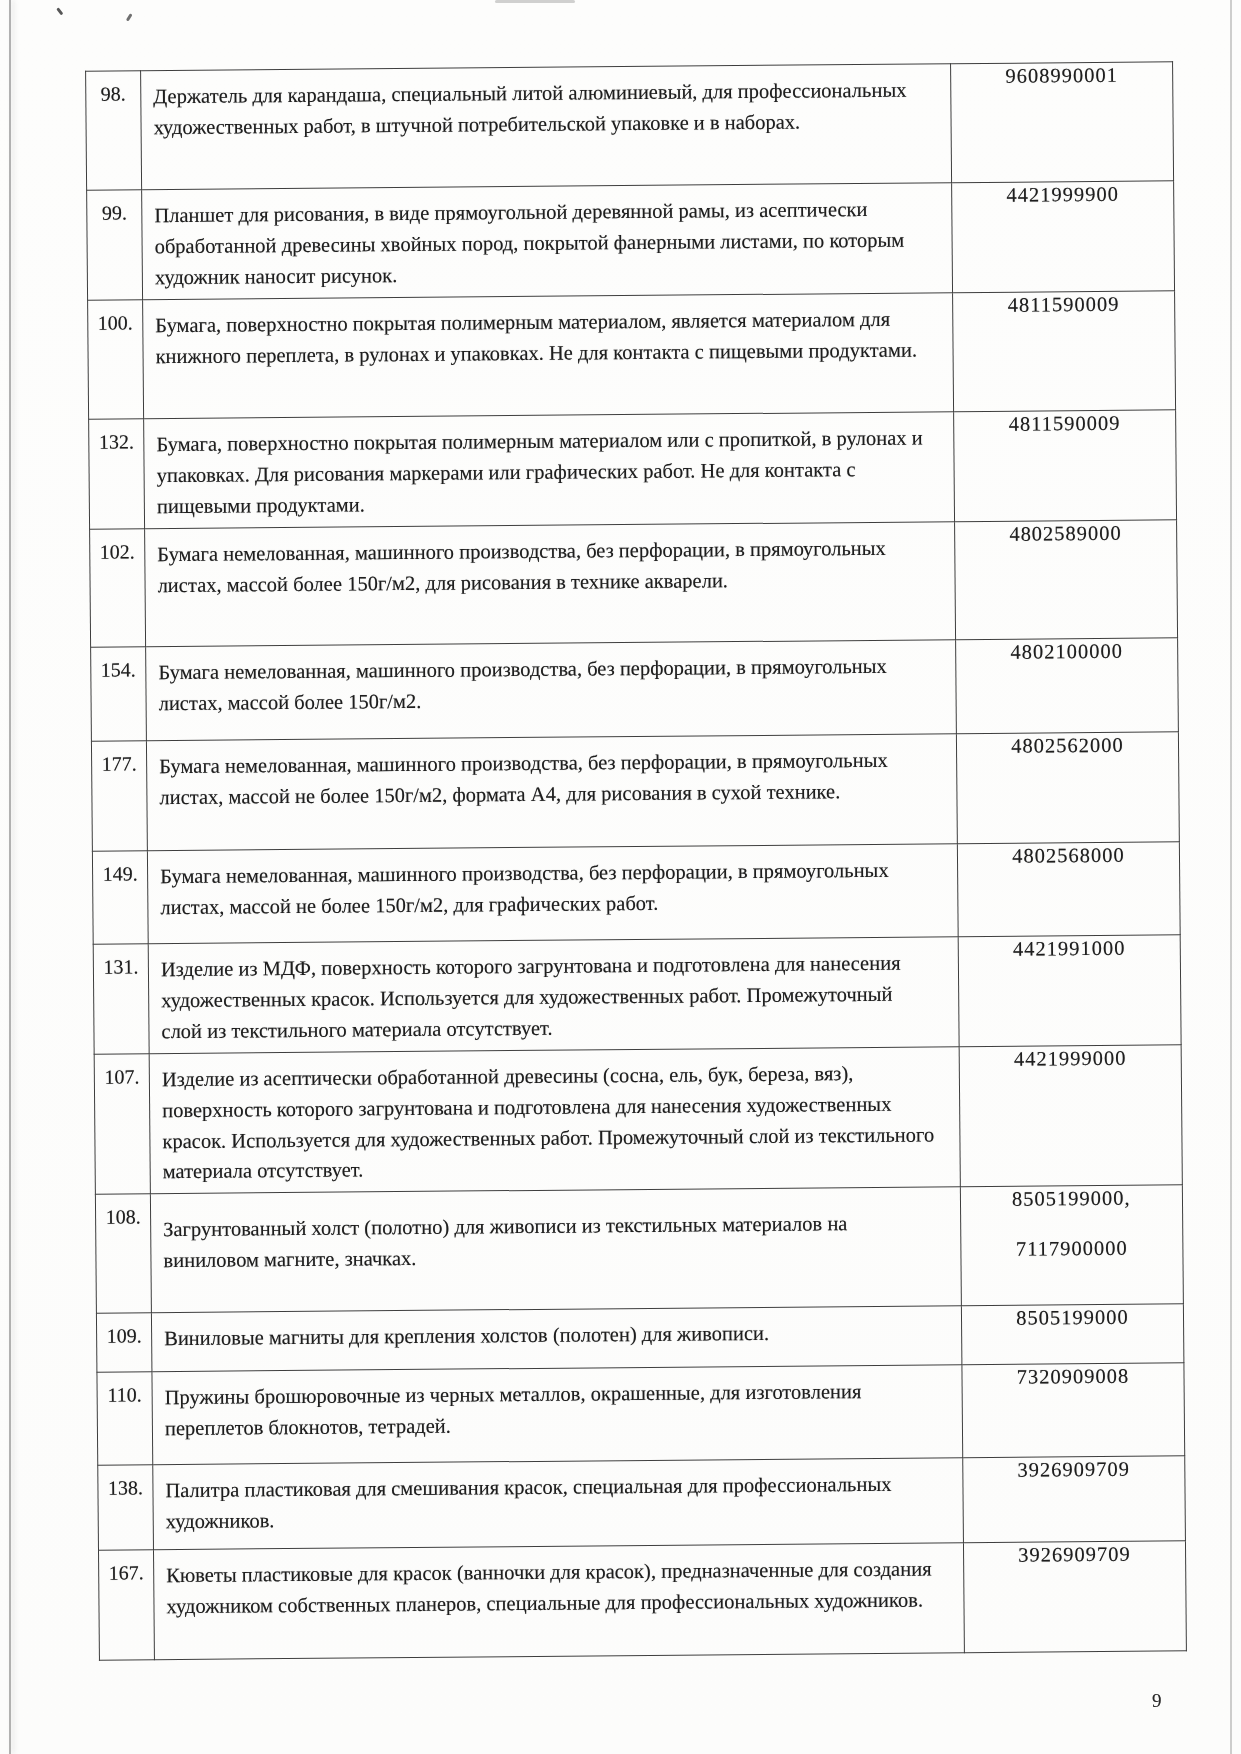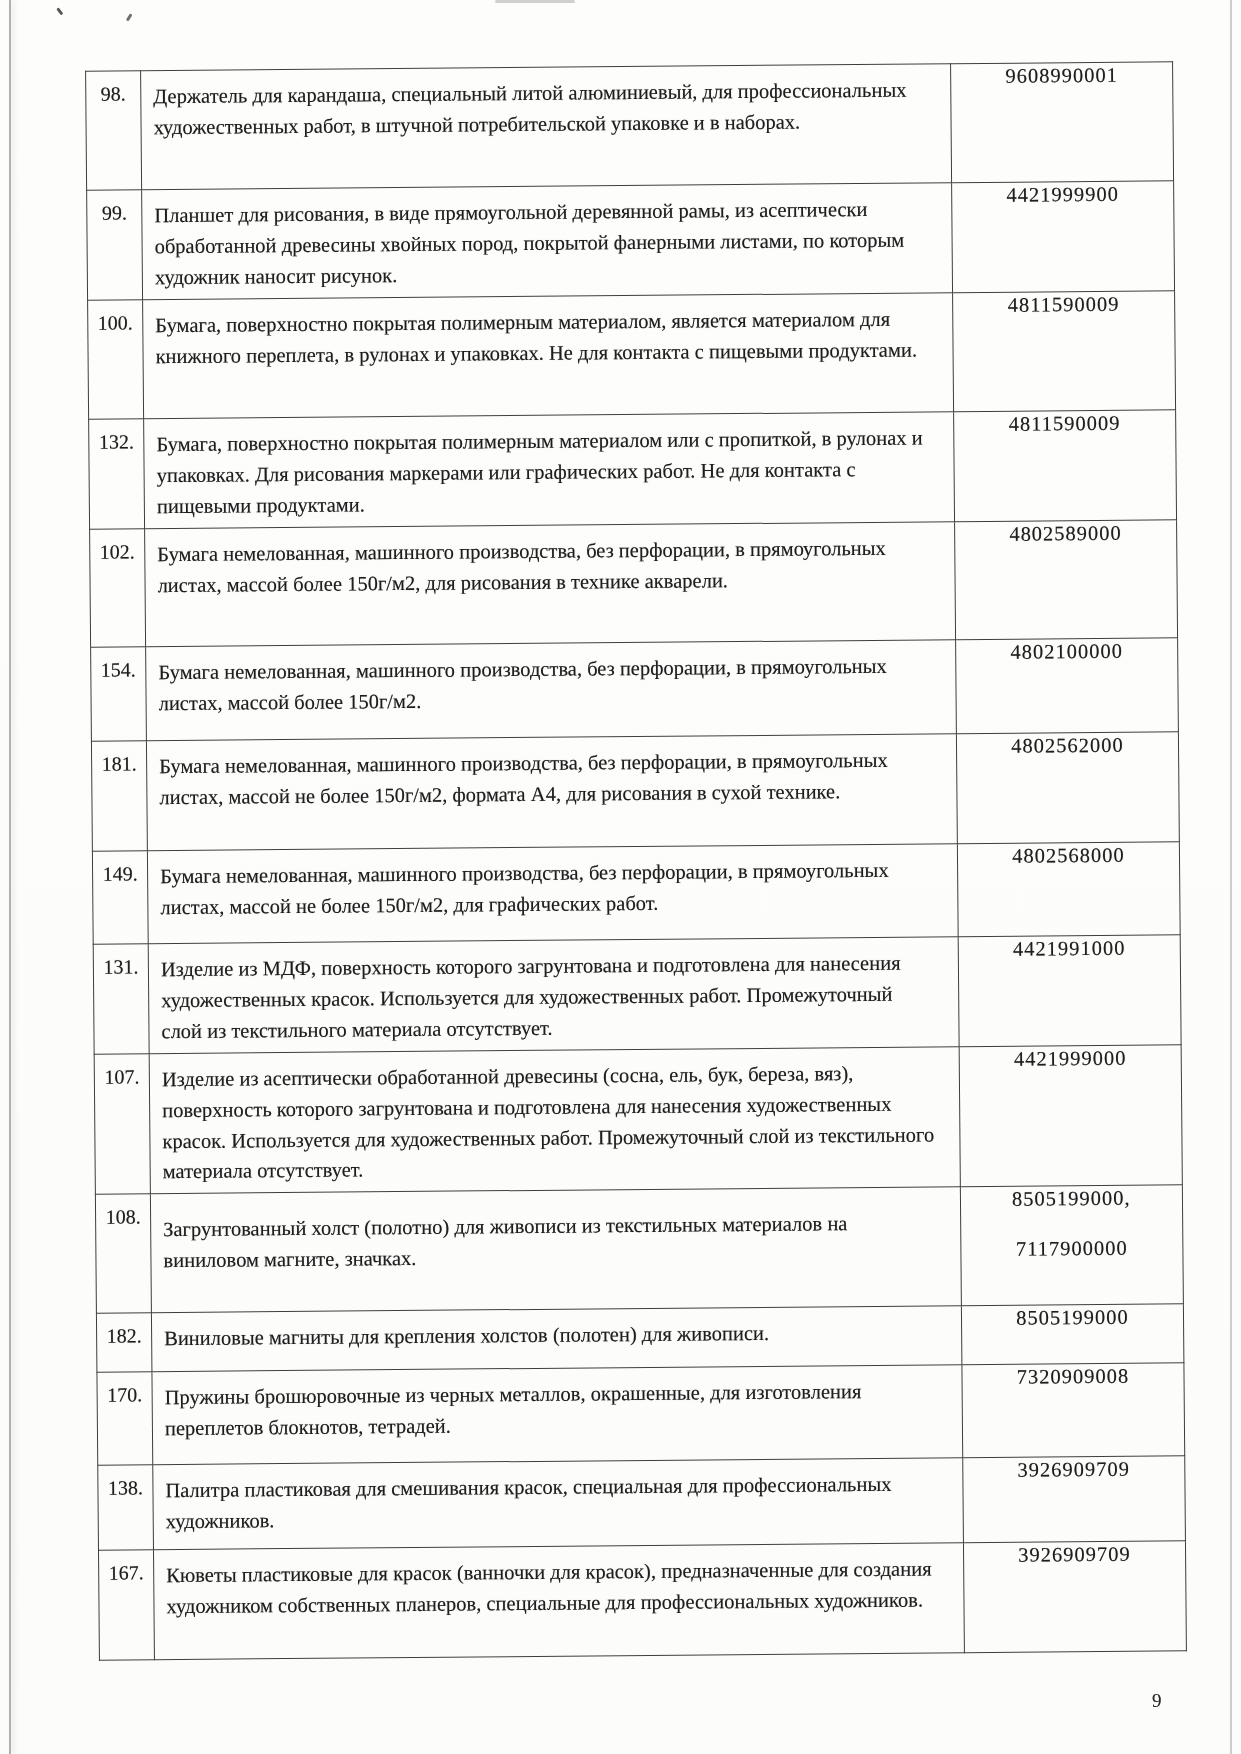--- a/index.html
+++ b/index.html
@@ -118,21 +118,21 @@
         </td>
   </tr>
       <tr style="height: 94px;">
     <td class="c-num">154.</td>
     <td class="c-desc">Бумага немелованная, машинного производства, без перфорации, в прямоугольных листах, массой более 150г/м2.</td>
     <td class="c-code">
           <div class="code-line">4802100000</div>
         </td>
   </tr>
       <tr style="height: 110px;">
-    <td class="c-num">181.</td>
+    <td class="c-num">177.</td>
     <td class="c-desc">Бумага немелованная, машинного производства, без перфорации, в прямоугольных листах, массой не более 150г/м2, формата А4, для рисования в сухой технике.</td>
     <td class="c-code">
           <div class="code-line">4802562000</div>
         </td>
   </tr>
       <tr style="height: 93px;">
     <td class="c-num">149.</td>
     <td class="c-desc">Бумага немелованная, машинного производства, без перфорации, в прямоугольных листах, массой не более 150г/м2, для графических работ.</td>
     <td class="c-code">
           <div class="code-line">4802568000</div>
@@ -154,28 +154,28 @@
   </tr>
       <tr style="height: 119px;">
     <td class="c-num">108.</td>
     <td class="c-desc">Загрунтованный холст (полотно) для живописи из текстильных материалов на виниловом магните, значках.</td>
     <td class="c-code">
           <div class="code-line">8505199000,</div>
           <div class="code-line">7117900000</div>
         </td>
   </tr>
       <tr style="height: 59px;">
-    <td class="c-num">182.</td>
+    <td class="c-num">109.</td>
     <td class="c-desc">Виниловые магниты для крепления холстов (полотен) для живописи.</td>
     <td class="c-code">
           <div class="code-line">8505199000</div>
         </td>
   </tr>
       <tr style="height: 93px;">
-    <td class="c-num">170.</td>
+    <td class="c-num">110.</td>
     <td class="c-desc">Пружины брошюровочные из черных металлов, окрашенные, для изготовления переплетов блокнотов, тетрадей.</td>
     <td class="c-code">
           <div class="code-line">7320909008</div>
         </td>
   </tr>
       <tr style="height: 85px;">
     <td class="c-num">138.</td>
     <td class="c-desc">Палитра пластиковая для смешивания красок, специальная для профессиональных художников.</td>
     <td class="c-code">
           <div class="code-line">3926909709</div>

